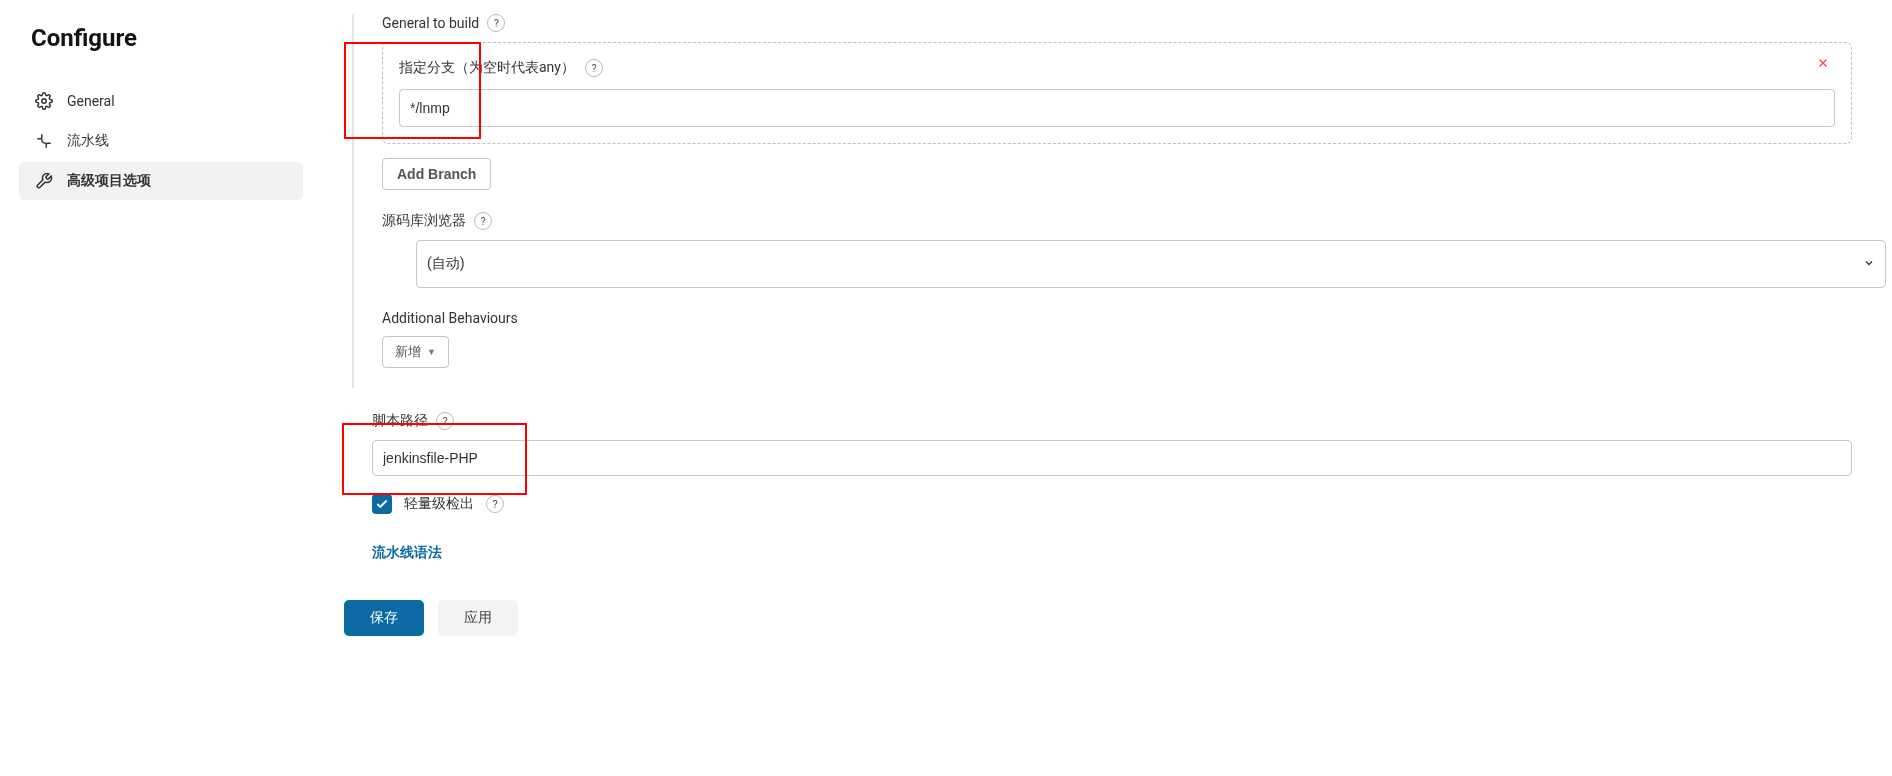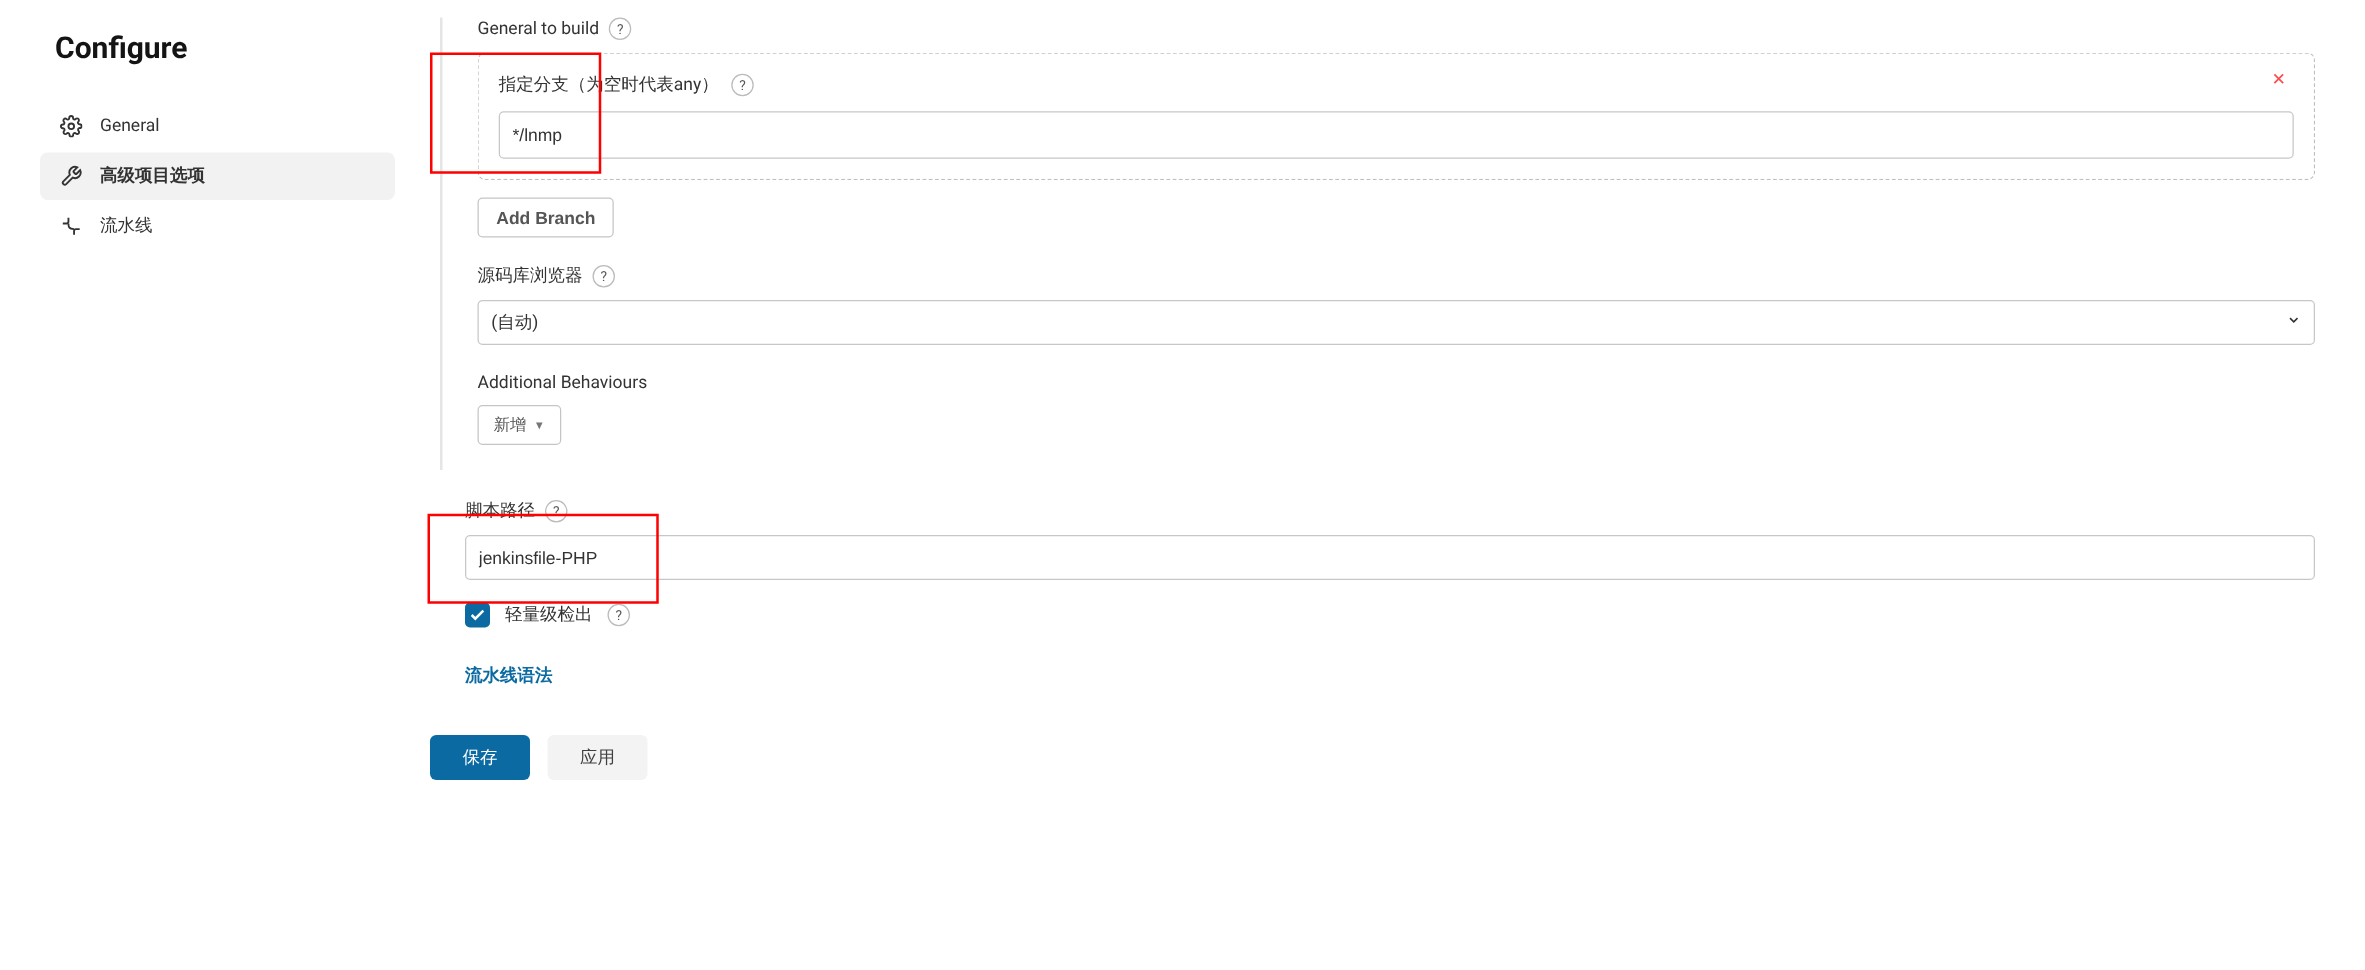--- a/index.html
+++ b/index.html
@@ -8,21 +8,21 @@
       font-size: 14px;
       color: #333;
       background: #fff;
       width: 1892px;
       height: 776px;
       overflow: hidden;
       position: relative;
     }
     .sidebar {
       position: absolute;
-      left: 32px;
+      left: 19px;
       top: 24px;
       width: 284px;
     }
     .sidebar-title {
       font-size: 24px;
       font-weight: 700;
       color: #141414;
       margin: 0 0 30px 12px;
     }
     .sidebar-item {
@@ -141,30 +141,31 @@
       background: #fff;
       font-size: 13px;
       color: #555;
       cursor: pointer;
       display: inline-flex;
       align-items: center;
       gap: 6px;
     }
     .select-box {
       width: 100%;
-      height: 36px;
+      height: 48px;
       border: 1px solid #c7c7c7;
       border-radius: 4px;
       padding: 0 10px;
       font-size: 14px;
       color: #333;
       display: flex;
       align-items: center;
       justify-content: space-between;
       cursor: pointer;
+      margin-left: 34px;
     }
     .chevron-down {
       width: 12px;
       height: 12px;
     }
     .checkbox-row {
       display: flex;
       align-items: center;
       gap: 12px;
       margin-top: 18px;
@@ -227,40 +228,40 @@
   <h1 class="sidebar-title">Configure</h1>
 
   <div class="sidebar-item">
     <span class="icon">
       <svg viewBox="0 0 24 24" width="18" height="18" fill="none" stroke="#333" stroke-width="2">
         <circle cx="12" cy="12" r="3"></circle>
         <path d="M19.4 15a1.65 1.65 0 0 0 .33 1.82l.06.06a2 2 0 1 1-2.83 2.83l-.06-.06a1.65 1.65 0 0 0-1.82-.33 1.65 1.65 0 0 0-1 1.51V21a2 2 0 0 1-4 0v-.09a1.65 1.65 0 0 0-1-1.51 1.65 1.65 0 0 0-1.82.33l-.06.06a2 2 0 1 1-2.83-2.83l.06-.06a1.65 1.65 0 0 0 .33-1.82 1.65 1.65 0 0 0-1.51-1H3a2 2 0 0 1 0-4h.09a1.65 1.65 0 0 0 1.51-1 1.65 1.65 0 0 0-.33-1.82l-.06-.06a2 2 0 1 1 2.83-2.83l.06.06a1.65 1.65 0 0 0 1.82.33h0a1.65 1.65 0 0 0 1-1.51V3a2 2 0 0 1 4 0v.09a1.65 1.65 0 0 0 1 1.51h0a1.65 1.65 0 0 0 1.82-.33l.06-.06a2 2 0 1 1 2.83 2.83l-.06.06a1.65 1.65 0 0 0-.33 1.82v0a1.65 1.65 0 0 0 1.51 1H21a2 2 0 0 1 0 4h-.09a1.65 1.65 0 0 0-1.51 1z"></path>
       </svg>
     </span>
     <span>General</span>
-  </div>
-
-  <div class="sidebar-item active">
-    <span class="icon">
-      <svg viewBox="0 0 24 24" width="18" height="18" fill="none" stroke="#333" stroke-width="2">
-        <path d="M14.7 6.3a1 1 0 0 0 0 1.4l1.6 1.6a1 1 0 0 0 1.4 0l3.77-3.77a6 6 0 0 1-7.94 7.94l-6.91 6.91a2.12 2.12 0 0 1-3-3l6.91-6.91a6 6 0 0 1 7.94-7.94l-3.76 3.76z"></path>
-      </svg>
-    </span>
-    <span>高级项目选项</span>
   </div>
 
   <div class="sidebar-item">
     <span class="icon">
       <svg viewBox="0 0 24 24" width="18" height="18" fill="none" stroke="#333" stroke-width="2">
         <path d="M9 3v4c0 1 0 2-2 2H3"></path>
         <path d="M15 21v-4c0-1 0-2 2-2h4"></path>
         <path d="M9 9c0 3 0 6 6 6"></path>
       </svg>
     </span>
     <span>流水线</span>
+  </div>
+
+  <div class="sidebar-item active">
+    <span class="icon">
+      <svg viewBox="0 0 24 24" width="18" height="18" fill="none" stroke="#333" stroke-width="2">
+        <path d="M14.7 6.3a1 1 0 0 0 0 1.4l1.6 1.6a1 1 0 0 0 1.4 0l3.77-3.77a6 6 0 0 1-7.94 7.94l-6.91 6.91a2.12 2.12 0 0 1-3-3l6.91-6.91a6 6 0 0 1 7.94-7.94l-3.76 3.76z"></path>
+      </svg>
+    </span>
+    <span>高级项目选项</span>
   </div>
 </div>
 
 <div class="main">
 
   <div class="section-border">
 
     <div class="field-group" style="margin-top:14px;">
       <div class="field-label">
         <span>General to build</span>

